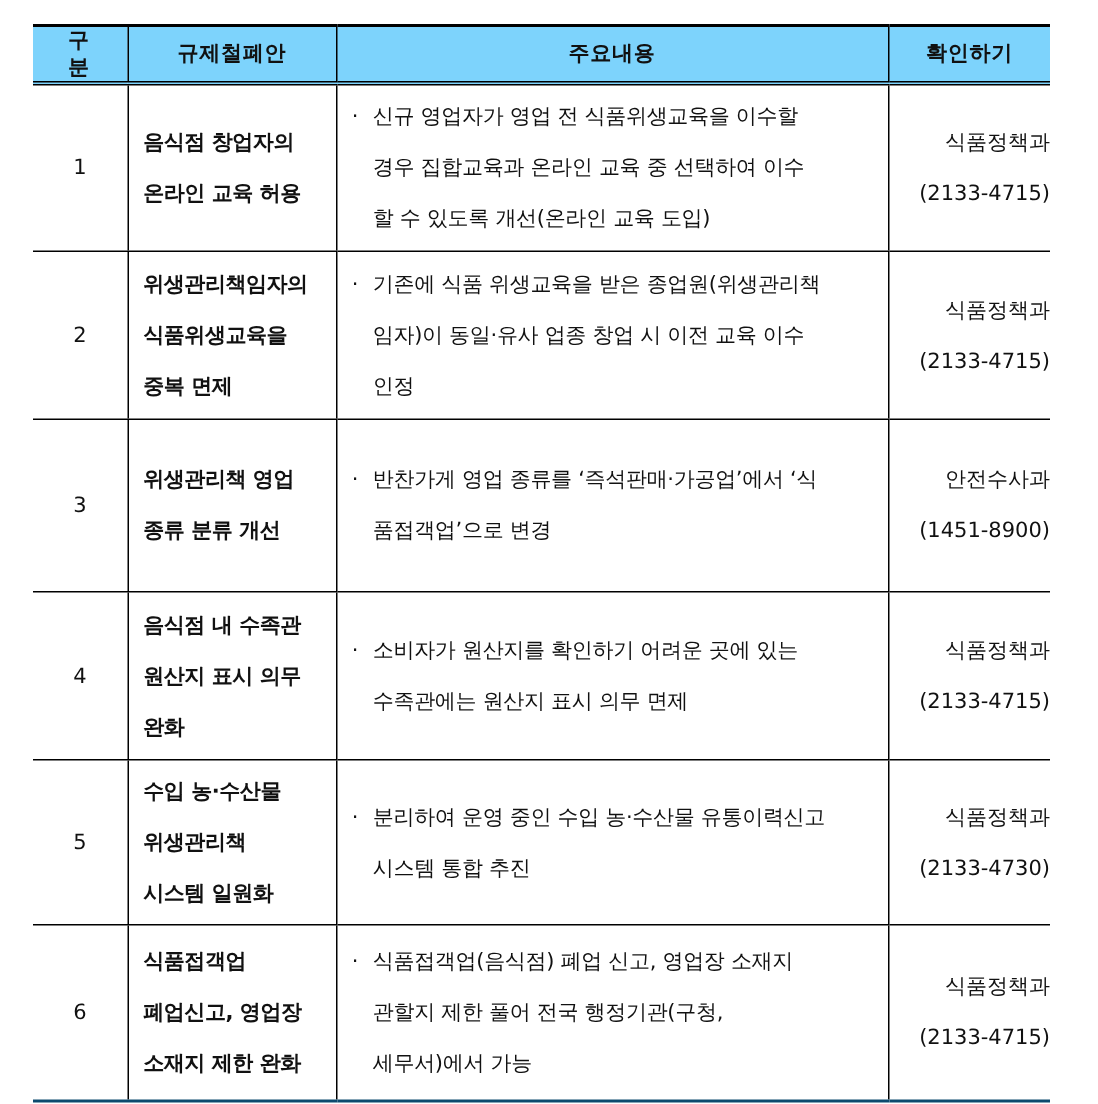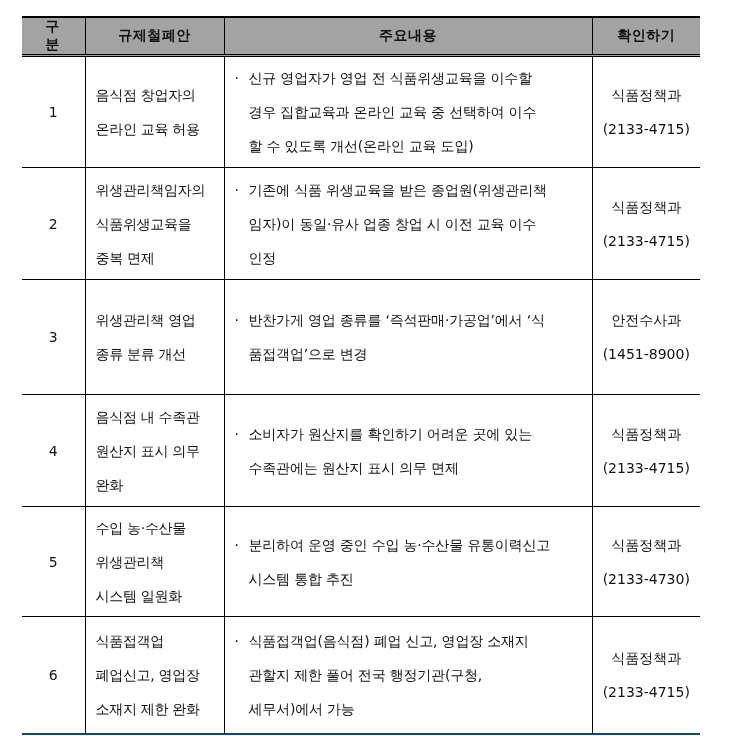--- a/index.html
+++ b/index.html
@@ -23,21 +23,21 @@
       border-collapse: collapse;
       table-layout: fixed;
     }
     .reg-table col.c1 { width: 63px; }
     .reg-table col.c2 { width: 139px; }
     .reg-table col.c3 { width: 368px; }
     .reg-table col.c4 { width: 108px; }
 
     .reg-table thead tr {
       height: 31px;
-      background: #a3a3a3;
+      background: #7dd3fc;
     }
     .reg-table th {
       font-weight: bold;
       font-size: 14px;
       text-align: center;
       vertical-align: middle;
       border-top: 2px solid #000;
       border-bottom: 3px double #000;
       border-left: 1px solid #000;
       padding: 0;
@@ -54,21 +54,21 @@
     }
     .reg-table td:first-child { border-left: none; }
     .reg-table tbody tr:last-child td { border-bottom: 2px solid #0c4a6e; }
 
     .cell-no {
       text-align: center;
       font-size: 14px;
     }
     .cell-title {
       padding-left: 10px !important;
-      font-weight: normal;
+      font-weight: bold;
       font-size: 14px;
       letter-spacing: -0.3px;
     }
     .cell-title span { display: block; }
     .cell-content {
       padding: 0 8px 0 8px !important;
       font-size: 14px;
       letter-spacing: -0.2px;
       text-align: justify;
     }
@@ -76,21 +76,21 @@
       display: block;
       position: relative;
       padding-left: 16px;
     }
     .cell-content .bullet {
       position: absolute;
       left: 2px;
       top: 0;
     }
     .cell-dept {
-      text-align: center;
+      text-align: right;
       font-size: 14px;
       line-height: 26px;
     }
     .cell-dept span { display: block; }
   </style>
 </head>
 <body>
 
 <table class="reg-table">
   <colgroup>

